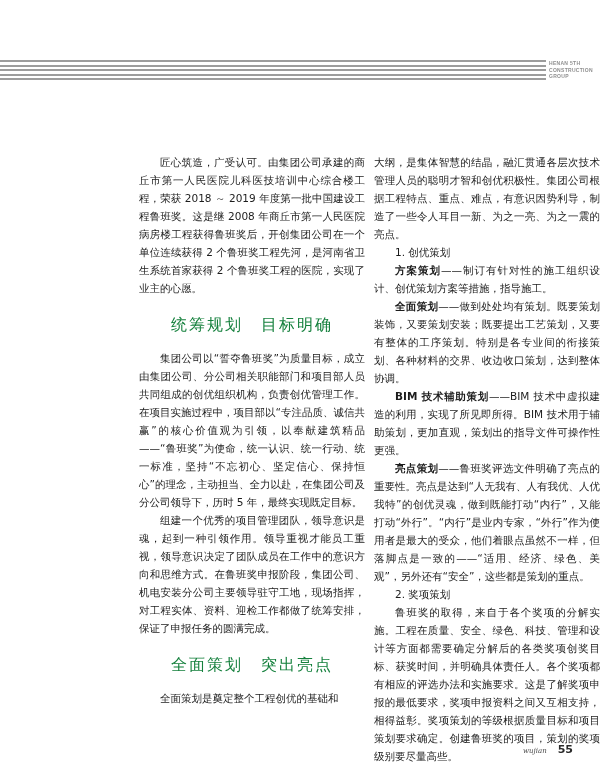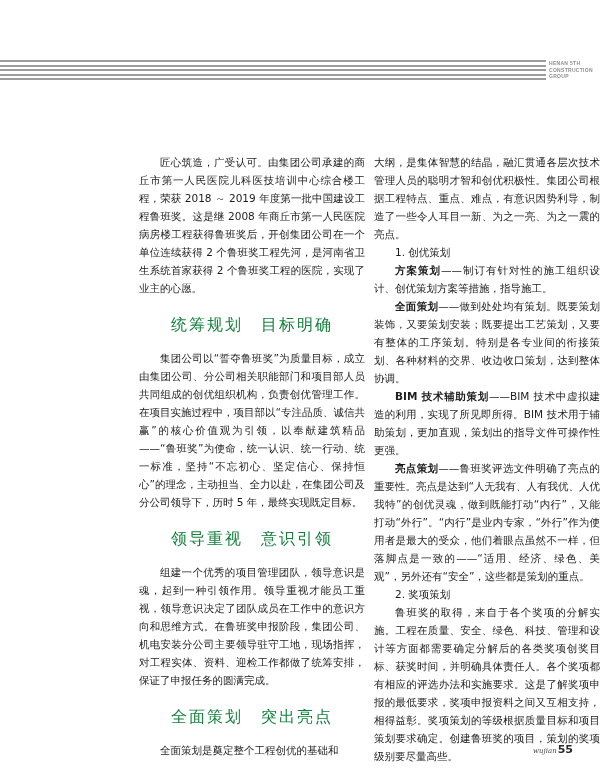--- a/index.html
+++ b/index.html
@@ -48,21 +48,21 @@
   h2.heading{
     font-size:16px;font-weight:500;
     font-family:"DejaVu Serif",serif;
     text-align:center;letter-spacing:2px;
     margin:19px 0 15px 0;color:#15803d;
   }
   
   .footer{
     position:absolute;right:36px;bottom:16px;
     color:#2a2a2a;
-    display:flex;align-items:baseline;gap:1px;
+    display:flex;align-items:baseline;gap:11px;
   }
   .footer .brand{
     font-size:7px;font-style:italic;
     font-family:"DejaVu Serif",serif;color:#444;
   }
   .footer .pagenum{
     font-size:11px;
     font-family:"DejaVu Sans",sans-serif;
     font-weight:bold;
   }
@@ -77,21 +77,20 @@
   <div class="masthead">
     <span>HENAN 5TH</span>
     <span>CONSTRUCTION</span>
     <span>GROUP</span>
   </div>
 
   <div class="col col-left">
       <p class="blk para">匠心筑造，广受认可。由集团公司承建的商丘市第一人民医院儿科医技培训中心综合楼工程，荣获 2018 ～ 2019 年度第一批中国建设工程鲁班奖。这是继 2008 年商丘市第一人民医院病房楼工程获得鲁班奖后，开创集团公司在一个单位连续获得 2 个鲁班奖工程先河，是河南省卫生系统首家获得 2 个鲁班奖工程的医院，实现了业主的心愿。</p>
       <h2 class="blk heading">统筹规划　目标明确</h2>
       <p class="blk para">集团公司以“誓夺鲁班奖”为质量目标，成立由集团公司、分公司相关职能部门和项目部人员共同组成的创优组织机构，负责创优管理工作。在项目实施过程中，项目部以“专注品质、诚信共赢”的核心价值观为引领，以奉献建筑精品——“鲁班奖”为使命，统一认识、统一行动、统一标准，坚持“不忘初心、坚定信心、保持恒心”的理念，主动担当、全力以赴，在集团公司及分公司领导下，历时 5 年，最终实现既定目标。</p>
-      <h2 class="blk heading">领导重视　意识引领</h2>
       <p class="blk para">组建一个优秀的项目管理团队，领导意识是魂，起到一种引领作用。领导重视才能员工重视，领导意识决定了团队成员在工作中的意识方向和思维方式。在鲁班奖申报阶段，集团公司、机电安装分公司主要领导驻守工地，现场指挥，对工程实体、资料、迎检工作都做了统筹安排，保证了申报任务的圆满完成。</p>
       <h2 class="blk heading">全面策划　突出亮点</h2>
       <p class="blk para">全面策划是奠定整个工程创优的基础和</p>
     </div>
   <div class="col col-right">
       <p class="blk para_cont">大纲，是集体智慧的结晶，融汇贯通各层次技术管理人员的聪明才智和创优积极性。集团公司根据工程特点、重点、难点，有意识因势利导，制造了一些令人耳目一新、为之一亮、为之一震的亮点。</p>
       <p class="blk subhead">1. 创优策划</p>
       <p class="blk para"><strong>方案策划</strong>——制订有针对性的施工组织设计、创优策划方案等措施，指导施工。</p>
       <p class="blk para"><strong>全面策划</strong>——做到处处均有策划。既要策划装饰，又要策划安装；既要提出工艺策划，又要有整体的工序策划。特别是各专业间的衔接策划、各种材料的交界、收边收口策划，达到整体协调。</p>
       <p class="blk para"><strong>BIM 技术辅助策划</strong>——BIM 技术中虚拟建造的利用，实现了所见即所得。BIM 技术用于辅助策划，更加直观，策划出的指导文件可操作性更强。</p>

